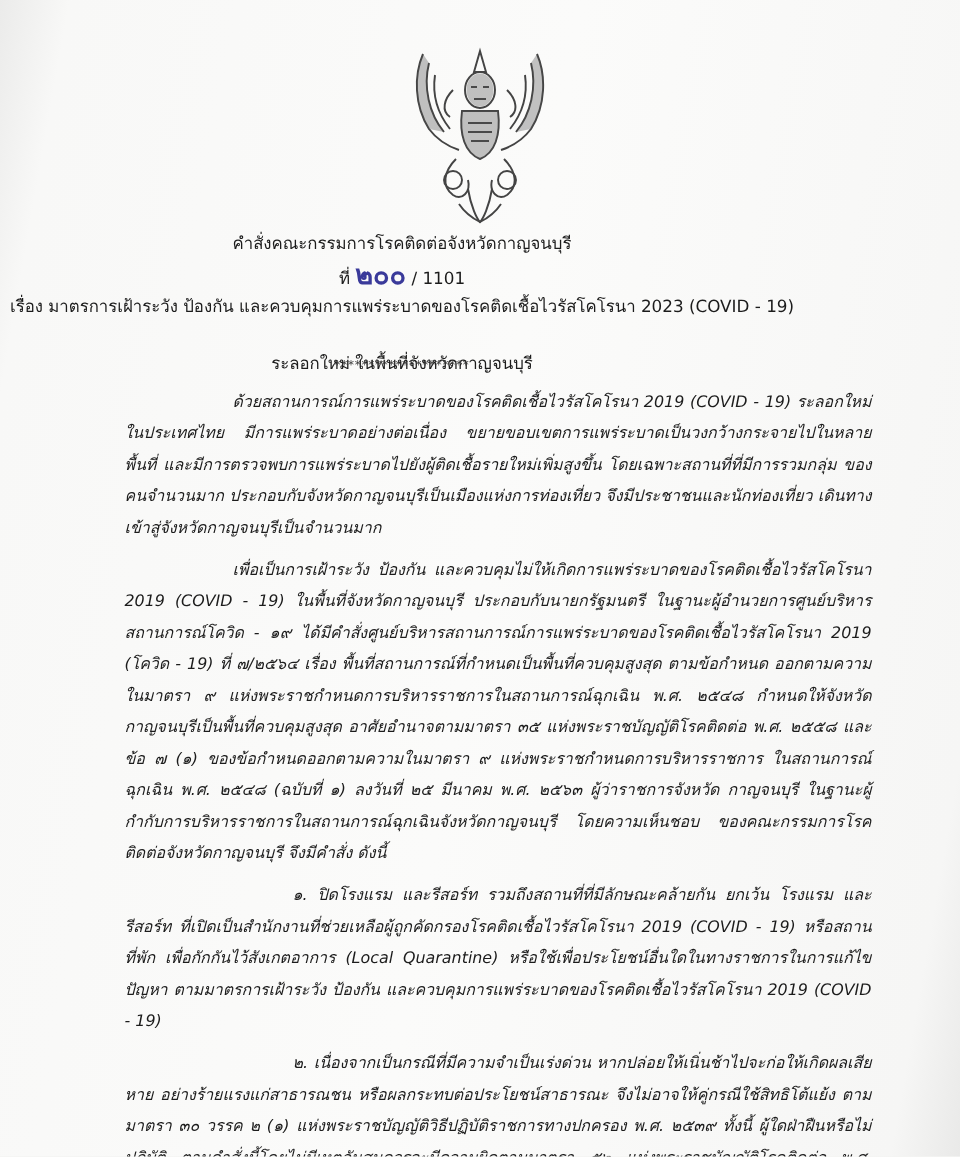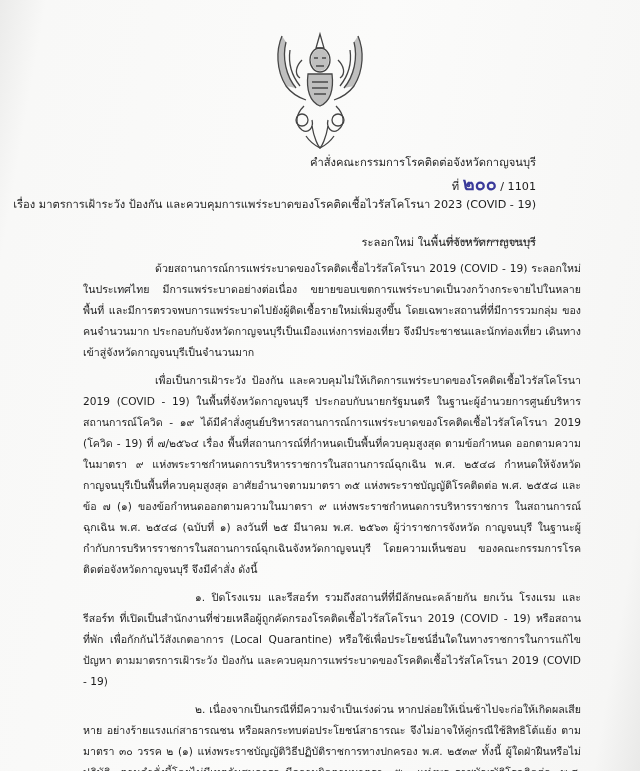--- a/index.html
+++ b/index.html
@@ -7,32 +7,32 @@
     width: 640px; height: 771px; overflow: hidden;
     background: #f4f4f2;
     font-family: "DejaVu Sans", "Liberation Sans", sans-serif;
     color: #1c1c1c;
   }
   .page {
     position: relative; width: 640px; height: 771px;
     background: linear-gradient(100deg, #ebebea 0%, #f8f8f7 6%, #fbfbfa 50%, #f6f6f5 94%, #e9e9e8 100%);
   }
   .emblem { position: absolute; left: 272px; top: 30px; width: 96px; height: 122px; }
-  .center { position: absolute; left: 0; width: 536px; text-align: right; font-size: 11.2px; line-height: 14px; white-space: nowrap; }
+  .center { position: absolute; left: 0; width: 536px; text-align: center; font-size: 11.2px; line-height: 14px; white-space: nowrap; }
   .title { top: 156px; }
   .number { top: 177px; }
   .number .hand { color: #3a3a9a; font-weight: bold; font-size: 18px; }
   .subject { top: 198px; }
   .subject2 { top: 236px; }
   .stars { top: 237px; font-size: 8px; letter-spacing: 0.5px; color: #333; }
   .body {
     position: absolute; left: 83px; top: 258px; width: 498px;
     font-size: 10.6px; line-height: 21px; text-align: justify;
   }
-  .body p { margin: 0 0 7px 0; text-indent: 72px; }
+  .body p { margin: 0 0 7px 0; text-indent: 72px; font-style: italic; }
   .body p.item { text-indent: 112px; }
 </style>
 </head>
 <body>
 
 <div class="page">
 
   <svg class="emblem" viewBox="0 0 96 122">
     <g fill="none" stroke="#444" stroke-width="1.3">
 

